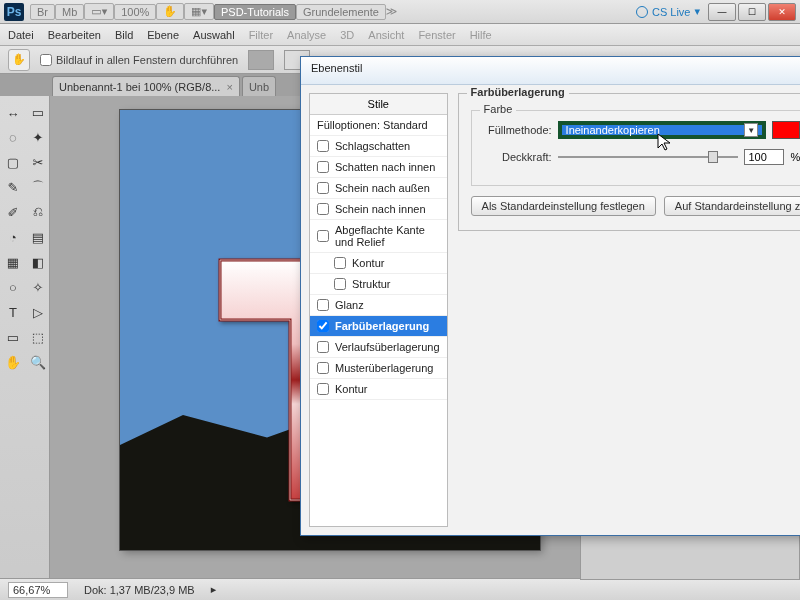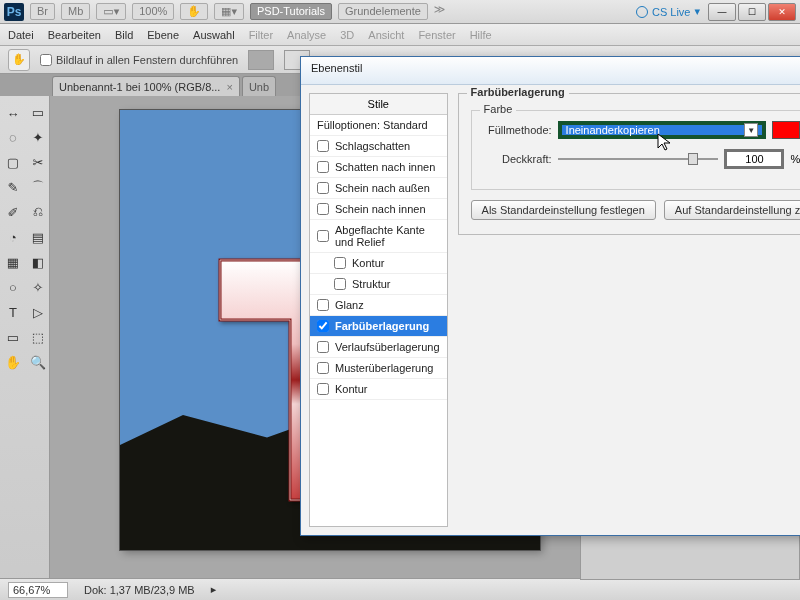--- a/index.html
+++ b/index.html
@@ -1,19 +1,19 @@
 <!DOCTYPE html>
 <html><head>
 <meta charset="utf-8">
 <style>
 * { box-sizing: border-box; margin: 0; padding: 0; font-family: "Segoe UI", Tahoma, sans-serif; font-size: 11px; }
 body { background: #b8b8b8; width: 800px; height: 600px; overflow: hidden; position: relative; }
 .titlebar { height: 24px; background: linear-gradient(#e8e8e8,#d8d8d8); display: flex; align-items: center; padding: 0 4px; border-bottom: 1px solid #999; }
 .ps-logo { width: 20px; height: 18px; background: #0a2a4a; color: #6cb4e8; font-weight: bold; text-align: center; line-height: 18px; border-radius: 2px; margin-right: 6px; font-size: 12px; }
-.tb-seg { display: flex; gap: 6px; }
+.tb-seg { display: flex; align-items: center; gap: 0; }
 .tb-btn { padding: 1px 6px; background: #ddd; border: 1px solid #aaa; border-radius: 2px; color: #777; }
 .tb-btn.active { background: #9a9a9a; color: #fff; border-color: #777; }
 .titlebar .spacer { flex: 1; }
 .cs-live { color: #207bbf; display: flex; align-items: center; gap: 4px; margin-right: 8px; }
 .cs-icon { width: 12px; height: 12px; border: 1px solid #207bbf; border-radius: 50%; display: inline-block; }
 .win-btns { display: flex; gap: 2px; }
 .win-btn { width: 28px; height: 18px; border: 1px solid #888; border-radius: 2px; display: flex; align-items: center; justify-content: center; font-size: 9px; }
 .win-min { background: linear-gradient(#f0f0f0,#d0d0d0); }
 .win-max { background: linear-gradient(#f0f0f0,#d0d0d0); }
 .win-close { background: linear-gradient(#f08070,#d04030); color: #fff; }
@@ -56,21 +56,21 @@
 .fieldset .legend { position: absolute; top: -8px; left: 8px; background: #f2f2f2; padding: 0 4px; font-weight: bold; color: #333; }
 .fieldset-inner { border: 1px solid #ccc; padding: 10px; position: relative; margin-top: 6px; }
 .fieldset-inner .legend2 { position: absolute; top: -8px; left: 8px; background: #f2f2f2; padding: 0 4px; color: #333; }
 .form-row { display: flex; align-items: center; gap: 6px; margin-bottom: 10px; }
 .form-row label { width: 70px; text-align: right; color: #333; }
 .blend-select { flex: 1; height: 18px; background: #2b7de1; color: #fff; border: 4px solid #14532d; padding: 0 4px; display: flex; align-items: center; justify-content: space-between; position: relative; }
 .blend-select .arrow { width: 14px; height: 14px; background: #fff; color: #333; text-align: center; line-height: 14px; border: 1px solid #888; font-size: 8px; }
 .color-swatch { width: 28px; height: 18px; background: #ff0000; border: 1px solid #555; }
 .slider-track { flex: 1; height: 2px; background: #999; position: relative; }
 .slider-thumb { position: absolute; right: 20px; top: -5px; width: 10px; height: 12px; background: #ddd; border: 1px solid #777; }
-.num-input { width: 60px; border: 3px solid #737373; padding: 1px 3px; background: #fff; text-align: center; }
+.num-input { width: 40px; border: 1px solid #737373; padding: 1px 3px; background: #fff; text-align: left; }
 .btn-row { display: flex; gap: 8px; }
 .std-btn { padding: 3px 10px; background: linear-gradient(#fefefe,#e4e4e4); border: 1px solid #999; border-radius: 3px; color: #333; white-space: nowrap; }
 .cursor-img { position: absolute; left: 656px; top: 132px; z-index: 20; pointer-events: none; font-size: 16px; color: #000; }
 
 .right-dock { position: absolute; right: 0; top: 480px; width: 220px; height: 100px; background: #cfcfcf; border: 1px solid #999; z-index: 5; }
 .dock-icons { height: 20px; background: #d8d8d8; border-bottom: 1px solid #aaa; display: flex; align-items: center; justify-content: flex-end; gap: 8px; padding: 0 8px; color: #666; }
 </style>
 </head>
 <body>
 

